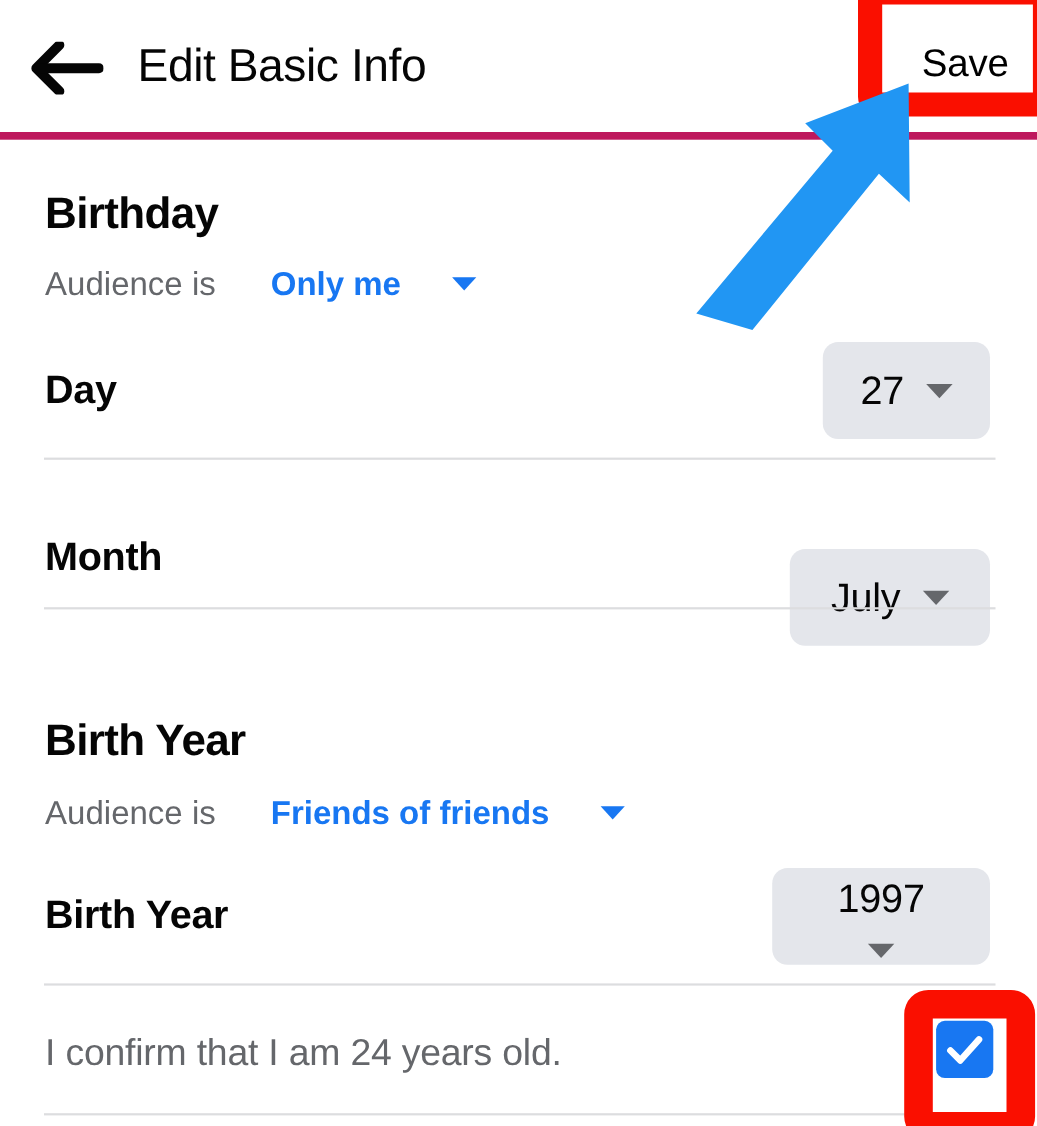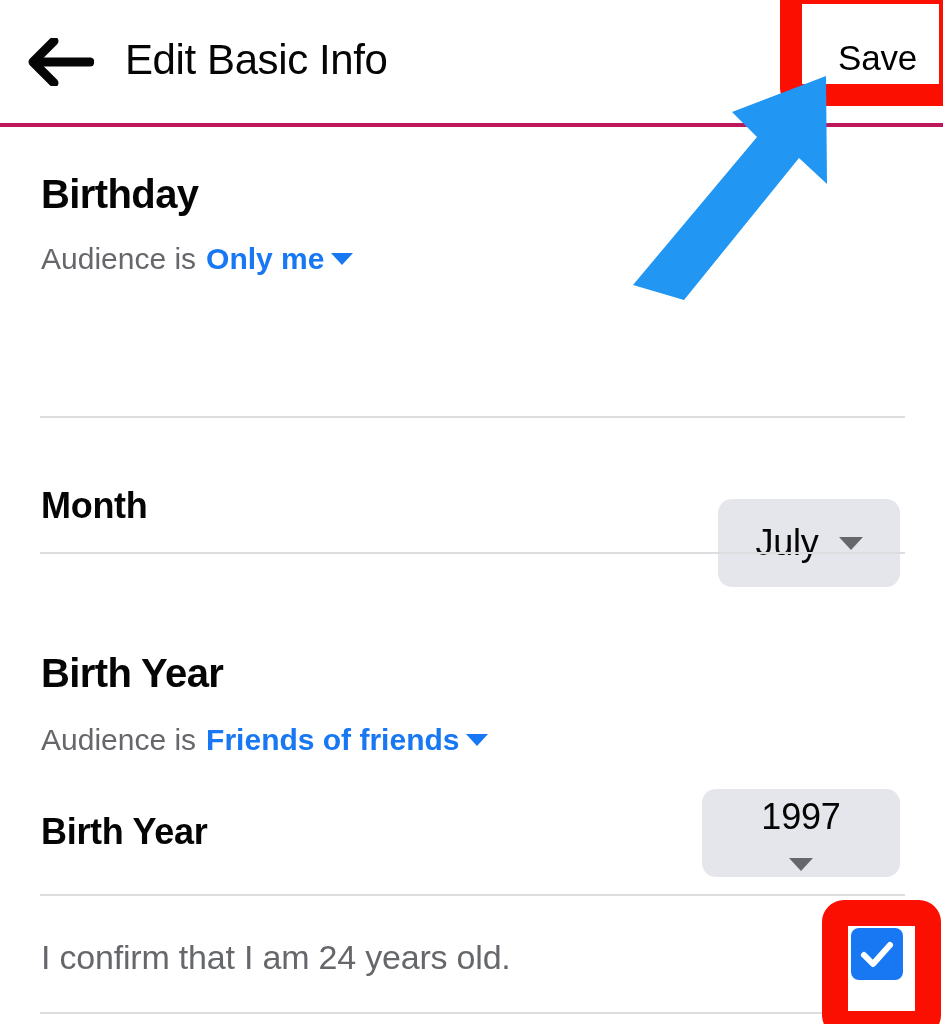--- a/index.html
+++ b/index.html
@@ -18,21 +18,21 @@
     background: #ffffff;
     overflow: hidden;
   }
 
   
   .header {
     position: absolute;
     left: 0; top: 0;
     width: 943px; height: 127px;
     background: #ffffff;
-    border-bottom: 4px solid #be185d;
+    border-bottom: 7px solid #be185d;
     box-sizing: border-box;
   }
   .back-btn {
     position: absolute;
     left: 24px; top: 26px;
     width: 74px; height: 72px;
     display: flex;
     align-items: center;
     justify-content: center;
     cursor: pointer;
@@ -68,20 +68,21 @@
     white-space: nowrap;
   }
   .audience-line {
     position: absolute;
     left: 41px;
     font-size: 30px;
     color: #65676b;
     white-space: nowrap;
     display: flex;
     align-items: baseline;
+    gap: 40px;
   }
   .audience-label { color: #65676b; }
   .audience-value {
     color: #1877f2;
     font-weight: 700;
     margin-left: 10px;
     cursor: pointer;
   }
   .audience-caret {
     display: inline-block;
@@ -207,20 +208,27 @@
   </div>
 
   <div class="section-title" style="top:172px;">Birthday</div>
 
   <div class="audience-line" style="top:242px;">
     <span class="audience-label">Audience is</span>
     <span class="audience-value">Only me</span>
     <span class="audience-caret"></span>
   </div>
 
+  <div class="row" style="top:305px; height:111px;">
+    <div class="row-label" style="top:28px;">Day</div>
+    <div class="pill" style="left:748px; top:6px; width:152px; height:88px;">
+      <span class="pill-value">27</span>
+      <span class="pill-caret"></span>
+    </div>
+  </div>
   <div class="divider" style="top:416px;"></div>
 
   <div class="row" style="top:457px; height:111px;padding-left:32px;">
     <div class="row-label" style="top:28px;">Month</div>
     <div class="pill" style="left:718px; top:6px; width:182px; height:88px;margin-top:36px;">
       <span class="pill-value">July</span>
       <span class="pill-caret"></span>
     </div>
   </div>
   <div class="divider" style="top:552px;"></div>

